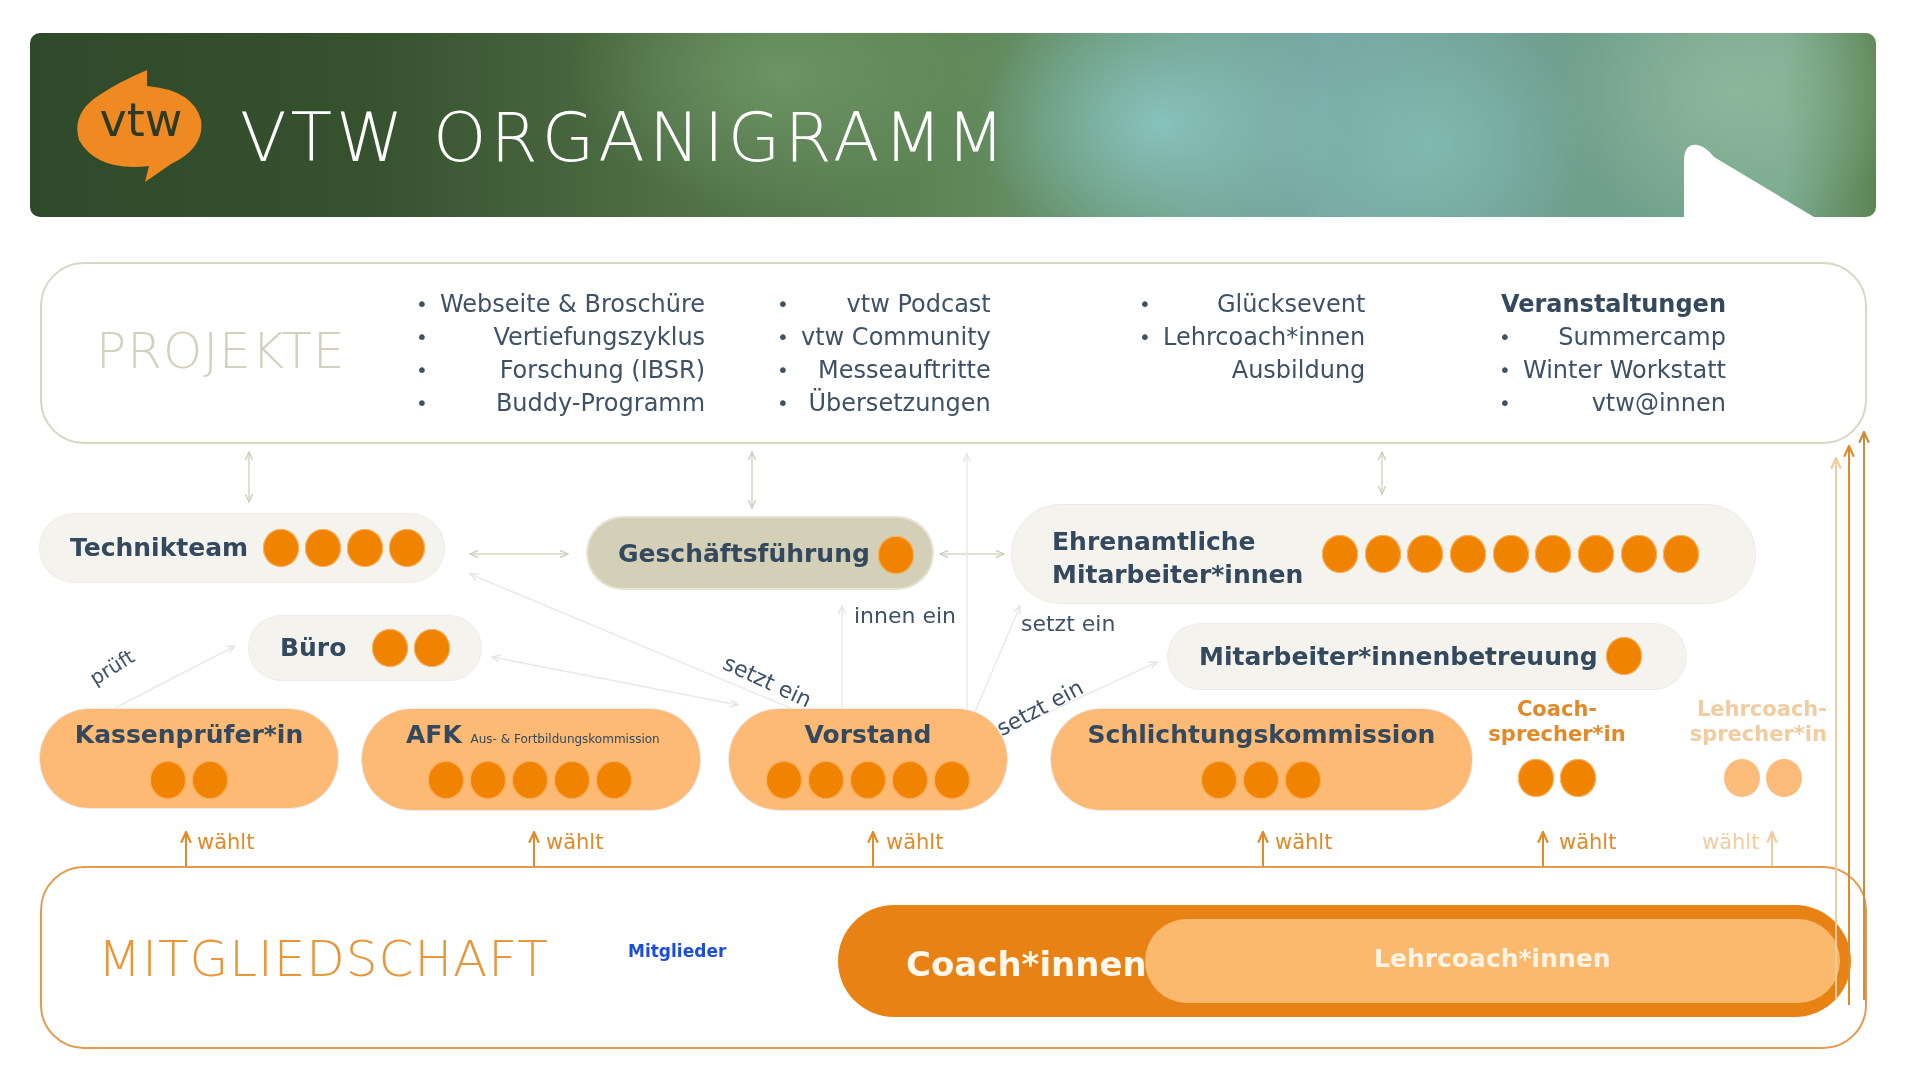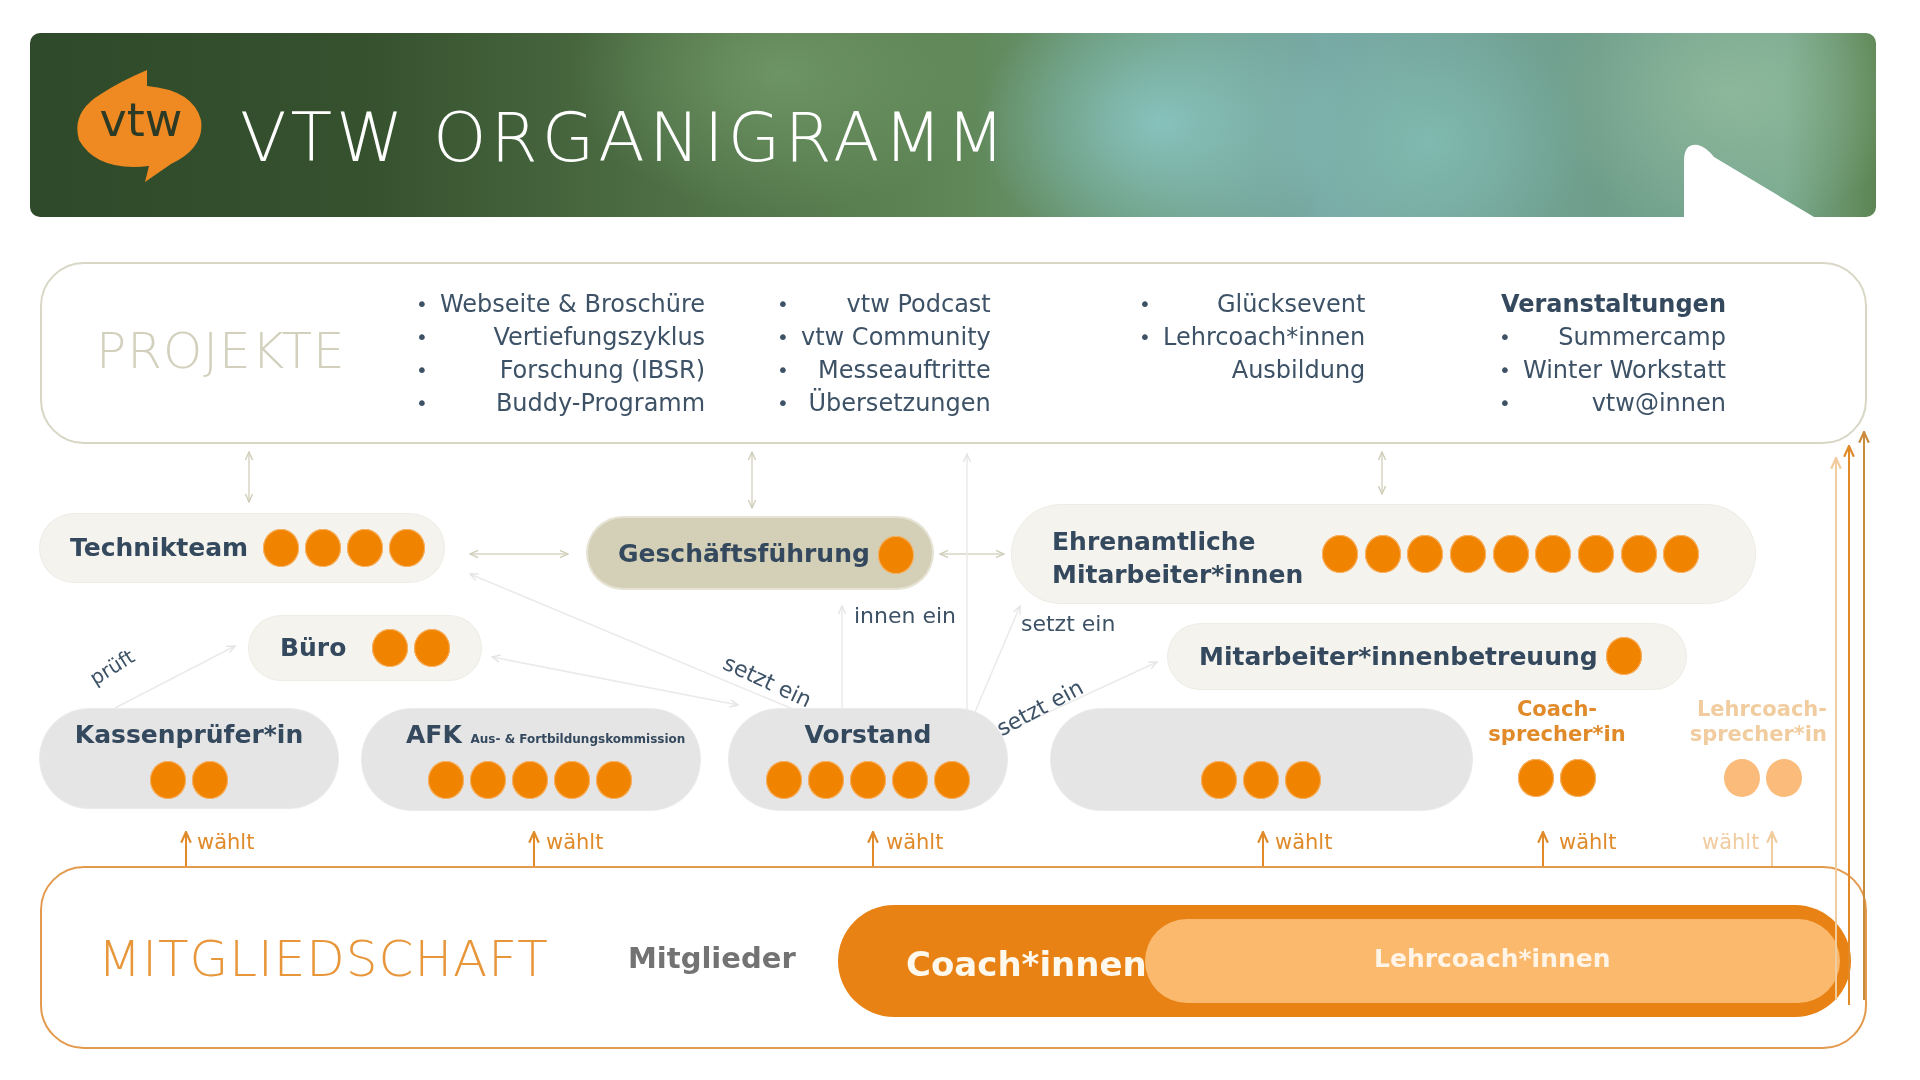--- a/index.html
+++ b/index.html
@@ -44,42 +44,42 @@
   .proj-col li { position: relative; padding-left: 24px; white-space: nowrap; }
   .proj-col li::before { content: "•"; position: absolute; left: 0; top: 0; font-size: 20px; color: #3d5266; }
   .proj-col li.cont::before { content: ""; }
   .proj-head { font-weight: bold; color: #34495e; }
 
   
   .node {
     position: absolute; border-radius: 40px; background: #f5f3ee;
     box-shadow: 0 0 0 1px #eeece5;
   }
-  .node.gray { background: #e5e5e5; box-shadow: 0 0 0 1px #eaebee; }
+  .node.gray { background: #fdba74; box-shadow: 0 0 0 1px #eaebee; }
   .node.gf { background: #d4d0b8; box-shadow: 0 0 0 2px #e6e3d4; }
   .node-label { position: absolute; font-weight: bold; color: #34495e; font-size: 25px; white-space: nowrap; }
   .dot {
     position: absolute; width: 36px; height: 38px; border-radius: 50%;
     background: #f08300; box-shadow: 0 0 0 1px #f7b56a inset;
   }
   .dot.light { background: #fbbb7a; box-shadow: none; }
 
   .rel-label { position: absolute; font-size: 22px; color: #3d5266; white-space: nowrap; }
   .waehlt { position: absolute; font-size: 21px; color: #e08a2a; white-space: nowrap; }
   .waehlt.light { color: #f1cc9f; }
 
   
   #mitglied-box {
     left: 40px; top: 866px; width: 1823px; height: 179px;
     border: 2px solid #e39a4c; border-radius: 44px; background: #ffffff;
   }
   #mitglied-label {
     left: 98px; top: 930px; font-size: 50px; font-weight: 200; color: #e8963a; letter-spacing: 1px;
   }
-  #mitglieder-text { left: 628px; top: 941px; font-size: 29px; font-weight: bold; color: #737373; }
+  #mitglieder-text { left: 628px; top: 941px; font-size: 17px; font-weight: bold; color: #1d4ed8; }
   #coach-bar {
     left: 838px; top: 905px; width: 1013px; height: 112px; border-radius: 56px; background: #e88214;
   }
   #lehrcoach-bar {
     left: 1145px; top: 919px; width: 695px; height: 84px; border-radius: 42px; background: #fbb96e;
   }
   #coach-text { left: 906px; top: 944px; font-size: 34px; font-weight: bold; color: #fff8ec; }
   #lehrcoach-text { left: 1374px; top: 944px; font-size: 25px; font-weight: bold; color: #fff4e6; }
 
   svg#connectors { position: absolute; left: 0; top: 0; width: 1920px; height: 1080px; pointer-events: none; }
@@ -223,39 +223,40 @@
 
 <div class="node gray" style="left:40px; top:709px; width:298px; height:99px; border-radius:50px;">
   <span class="node-label" style="left:0; width:298px; text-align:center; top:11px;">Kassenprüfer*in</span>
   <span class="dot" style="left:110px; top:52px;"></span>
   <span class="dot" style="left:152px; top:52px;"></span>
 </div>
 
 <div class="node gray" style="left:362px; top:709px; width:338px; height:101px; border-radius:50px;">
   <span class="node-label" style="left:44px; top:11px;">
     <span>AFK</span>
-    <span style="font-size:12px; font-weight:bold;margin-top:38px;">Aus- &amp; Fortbildungskommission</span>
+    <span style="font-size:12px; font-weight:normal;margin-top:38px;">Aus- &amp; Fortbildungskommission</span>
   </span>
   <span class="dot" style="left:66px; top:52px;"></span>
   <span class="dot" style="left:108px; top:52px;"></span>
   <span class="dot" style="left:150px; top:52px;"></span>
   <span class="dot" style="left:192px; top:52px;"></span>
   <span class="dot" style="left:234px; top:52px;"></span>
 </div>
 
 <div class="node gray" style="left:729px; top:709px; width:278px; height:101px; border-radius:50px;">
   <span class="node-label" style="left:0; width:278px; text-align:center; top:11px;">Vorstand</span>
   <span class="dot" style="left:37px; top:52px;"></span>
   <span class="dot" style="left:79px; top:52px;"></span>
   <span class="dot" style="left:121px; top:52px;"></span>
   <span class="dot" style="left:163px; top:52px;"></span>
   <span class="dot" style="left:205px; top:52px;"></span>
 </div>
 
 <div class="node gray" style="left:1051px; top:709px; width:421px; height:101px; border-radius:50px;">
+  <span class="node-label" style="left:0; width:421px; text-align:center; top:11px;">Schlichtungskommission</span>
   <span class="dot" style="left:150px; top:52px;"></span>
   <span class="dot" style="left:192px; top:52px;"></span>
   <span class="dot" style="left:234px; top:52px;"></span>
 </div>
 
 <div class="abs" style="left:1477px; top:697px; width:160px; height:110px;">
   <div style="position:absolute; left:0; width:160px; top:0; text-align:center; font-size:21px; font-weight:bold; color:#e08a2a; line-height:25px;">
     <span>Coach-</span><br>
     <span>sprecher*in</span>
   </div>

